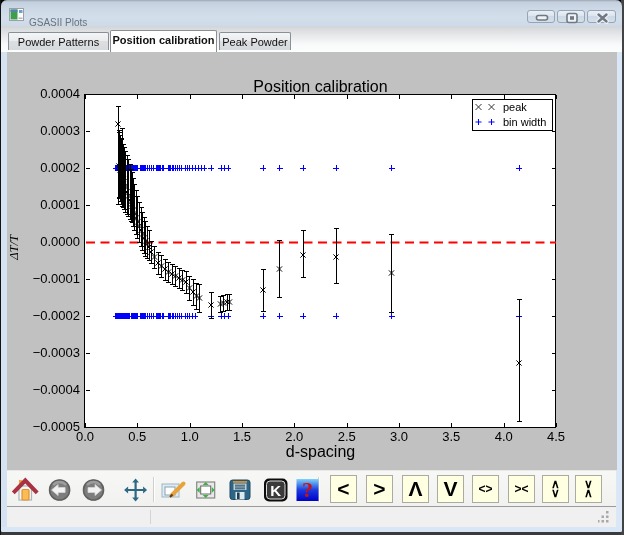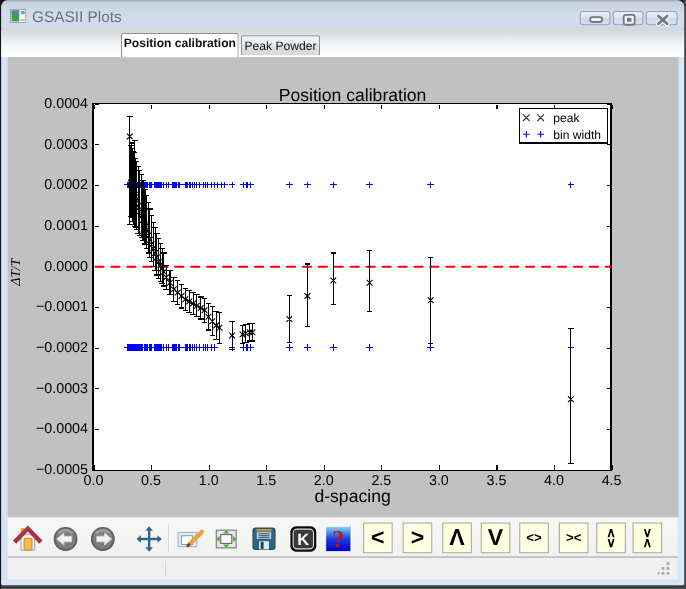--- a/index.html
+++ b/index.html
@@ -1,20 +1,20 @@
 <!DOCTYPE html>
 <html><head><meta charset="utf-8"><style>
 *{margin:0;padding:0;box-sizing:border-box}
 body{width:624px;height:535px;overflow:hidden;background:#000;font-family:"Liberation Sans",sans-serif;position:relative}
 .surround-r{position:absolute;right:0;top:0;width:3px;height:535px;background:#414345}
 .surround-b{position:absolute;left:0;bottom:0;width:624px;height:4px;background:#3a3b3d}
 .surround-l{position:absolute;left:0;top:0;width:1px;height:535px;background:#141414}
 .win{position:absolute;left:1px;top:0;width:621px;height:532px;border-radius:6px 6px 2px 2px;overflow:hidden;background:#d2e0ef;box-shadow:0 0 0 1px #45484c inset}
 .titlebar{position:absolute;left:0;top:0;width:100%;height:26px;background:linear-gradient(#9aa6b3 0,#c4d0de 2px,#ccd8e5 8px,#d2deea 17px,#cedae7 26px);border-radius:6px 6px 0 0}
-.title-txt{position:absolute;left:28px;top:7px;font-size:14px;color:#68737e}
+.title-txt{position:absolute;left:28px;top:17px;font-size:10px;color:#68737e}
 .wbtn{position:absolute;top:10px;height:13px;width:28px;border:1px solid #96a4b3;border-radius:3px;background:linear-gradient(#e9eff6 0,#dce5ef 45%,#cdd9e6 50%,#d4dfeb 100%)}
 .wbtn svg{position:absolute;left:0;top:0}
 .tabstrip{position:absolute;left:0;top:26px;width:100%;height:26px;background:linear-gradient(#d2d5d8 0,#e6e8ea 35%,#f8f9fa 70%,#fcfdfd 100%)}
 .tab{position:absolute;top:6px;height:18px;white-space:nowrap;overflow:hidden;border:1px solid #898f94;border-bottom:none;border-radius:2px 2px 0 0;background:linear-gradient(#f4f5f6 0,#ebecee 45%,#dcdfe2 50%,#d7dadd 100%);font-size:11px;color:#111;text-align:center;line-height:18px}
 .tab.active{top:4px;height:22px;background:#fff;font-weight:bold;z-index:2}
 .graypanel{position:absolute;left:6px;top:52px;width:609px;height:418px;background:#c1c1c1}
 .sideborder-l{position:absolute;left:0;top:28px;width:6px;height:504px;background:#d4e2f2}
 .sideborder-r{position:absolute;right:0;top:28px;width:6px;height:504px;background:#d9e7f6}
 .toolbar{position:absolute;left:6px;top:470px;width:609px;height:37px;background:linear-gradient(#f7f7f5,#f1f1ef);border-bottom:1px solid #9a9a9a;border-top:1px solid #e8e8e6}
 .statusbar{position:absolute;left:6px;top:507px;width:609px;height:20px;background:#f0f0f0}
@@ -52,20 +52,21 @@
         </svg>
       </div>
   <div class="wbtn" style="left:586px;width:29px">
         <svg width="29" height="14">
           <path d="M10.5 3.5l8 7M18.5 3.5l-8 7" stroke="#eff3f6" stroke-width="4.6" stroke-linecap="round"></path>
           <path d="M10.5 3.5l8 7M18.5 3.5l-8 7" stroke="#707983" stroke-width="2.4" stroke-linecap="round"></path>
         </svg>
       </div>
  </div>
  <div class="tabstrip">
+  <div class="tab" style="left:7px;width:101px">Powder Patterns</div>
   <div class="tab active" style="left:109px;width:107px">Position calibration</div>
   <div class="tab" style="left:218px;width:72px">Peak Powder</div>
  </div>
  <div class="graypanel"></div>
  <svg width="609" height="418" viewBox="0 0 609 418" style="position:absolute;left:7px;top:52px;background:#c1c1c1" font-family="Liberation Sans, sans-serif">
       <rect x="76.5" y="42.5" width="471" height="333" fill="#ffffff" stroke="#000000" stroke-width="1" shape-rendering="crispEdges"></rect>
       <path d="M77.5 375v-4 M77.5 43v4 M129.8 375v-4 M129.8 43v4 M182.2 375v-4 M182.2 43v4 M234.5 375v-4 M234.5 43v4 M286.8 375v-4 M286.8 43v4 M339.2 375v-4 M339.2 43v4 M391.5 375v-4 M391.5 43v4 M443.8 375v-4 M443.8 43v4 M496.2 375v-4 M496.2 43v4 M548.5 375v-4 M548.5 43v4 M78 42.5h4 M548 42.5h-4 M78 79.5h4 M548 79.5h-4 M78 116.5h4 M548 116.5h-4 M78 153.5h4 M548 153.5h-4 M78 190.5h4 M548 190.5h-4 M78 227.5h4 M548 227.5h-4 M78 264.5h4 M548 264.5h-4 M78 301.5h4 M548 301.5h-4 M78 338.5h4 M548 338.5h-4 M78 375.5h4 M548 375.5h-4" stroke="#000000" stroke-width="1" fill="none" shape-rendering="crispEdges"></path>
       <text x="72" y="46.0" text-anchor="end" font-size="13" fill="#000">0.0004</text>
       <text x="72" y="83.0" text-anchor="end" font-size="13" fill="#000">0.0003</text>
       <text x="72" y="120.0" text-anchor="end" font-size="13" fill="#000">0.0002</text>

